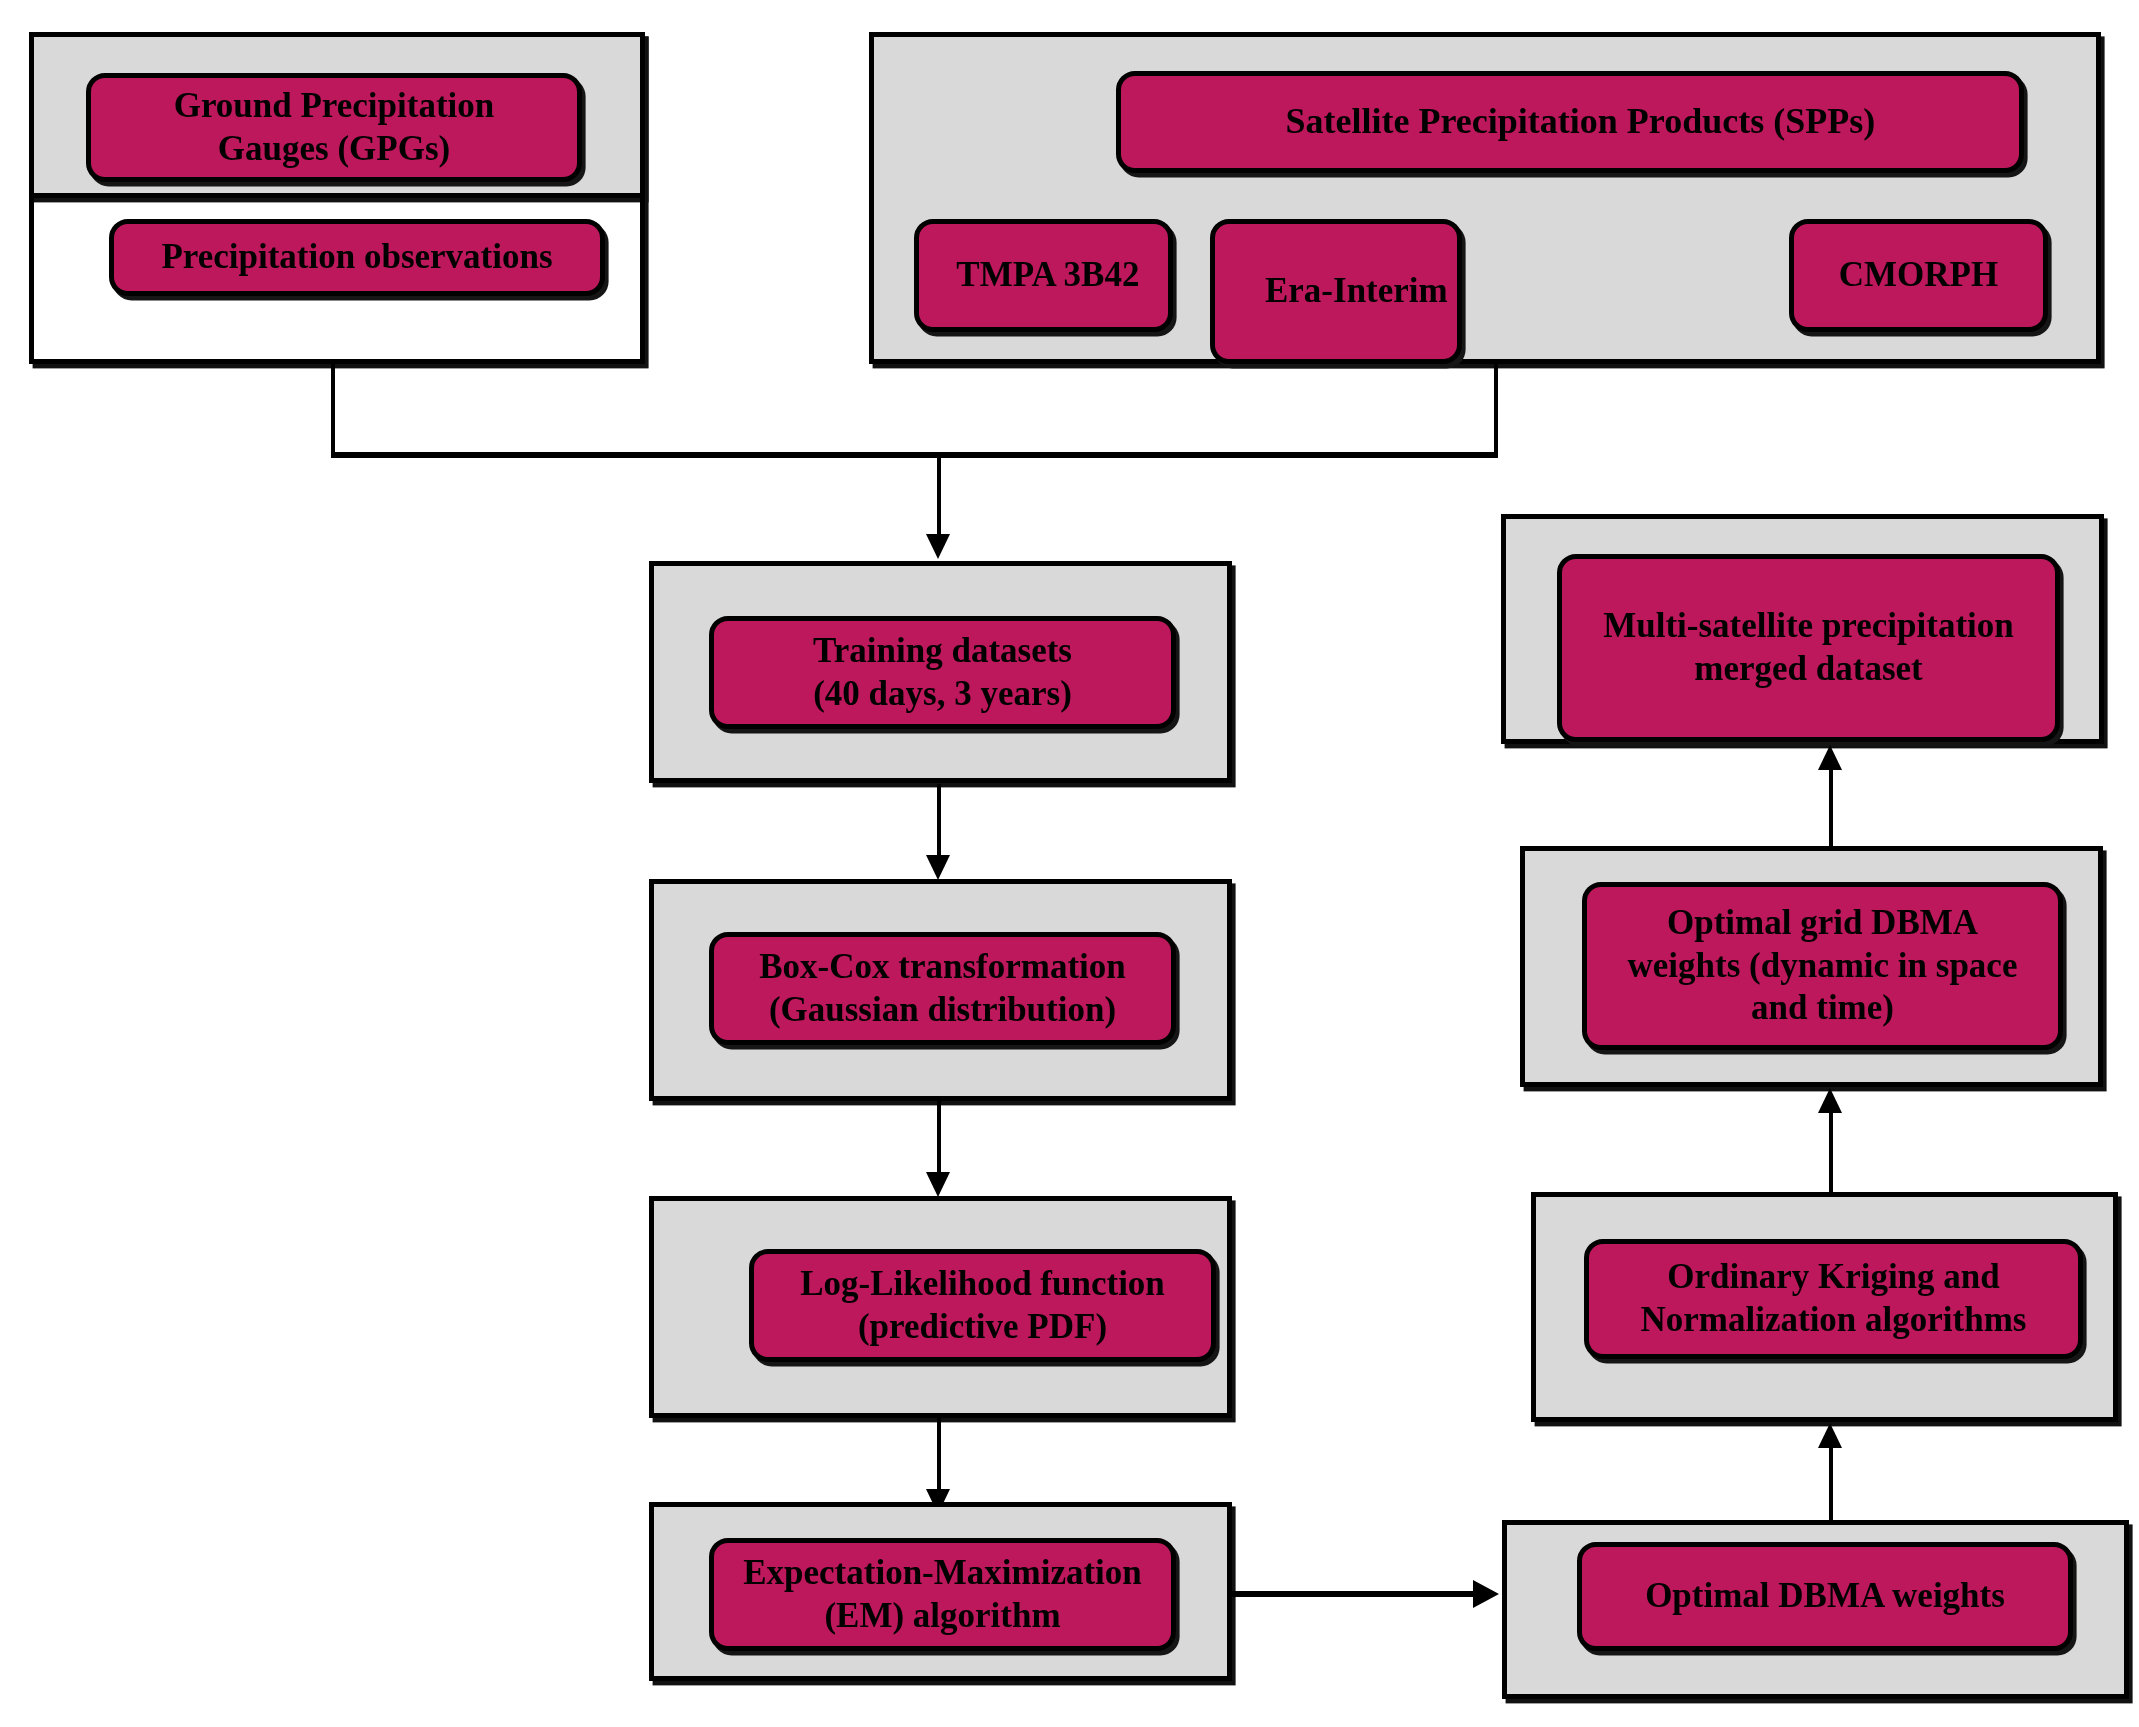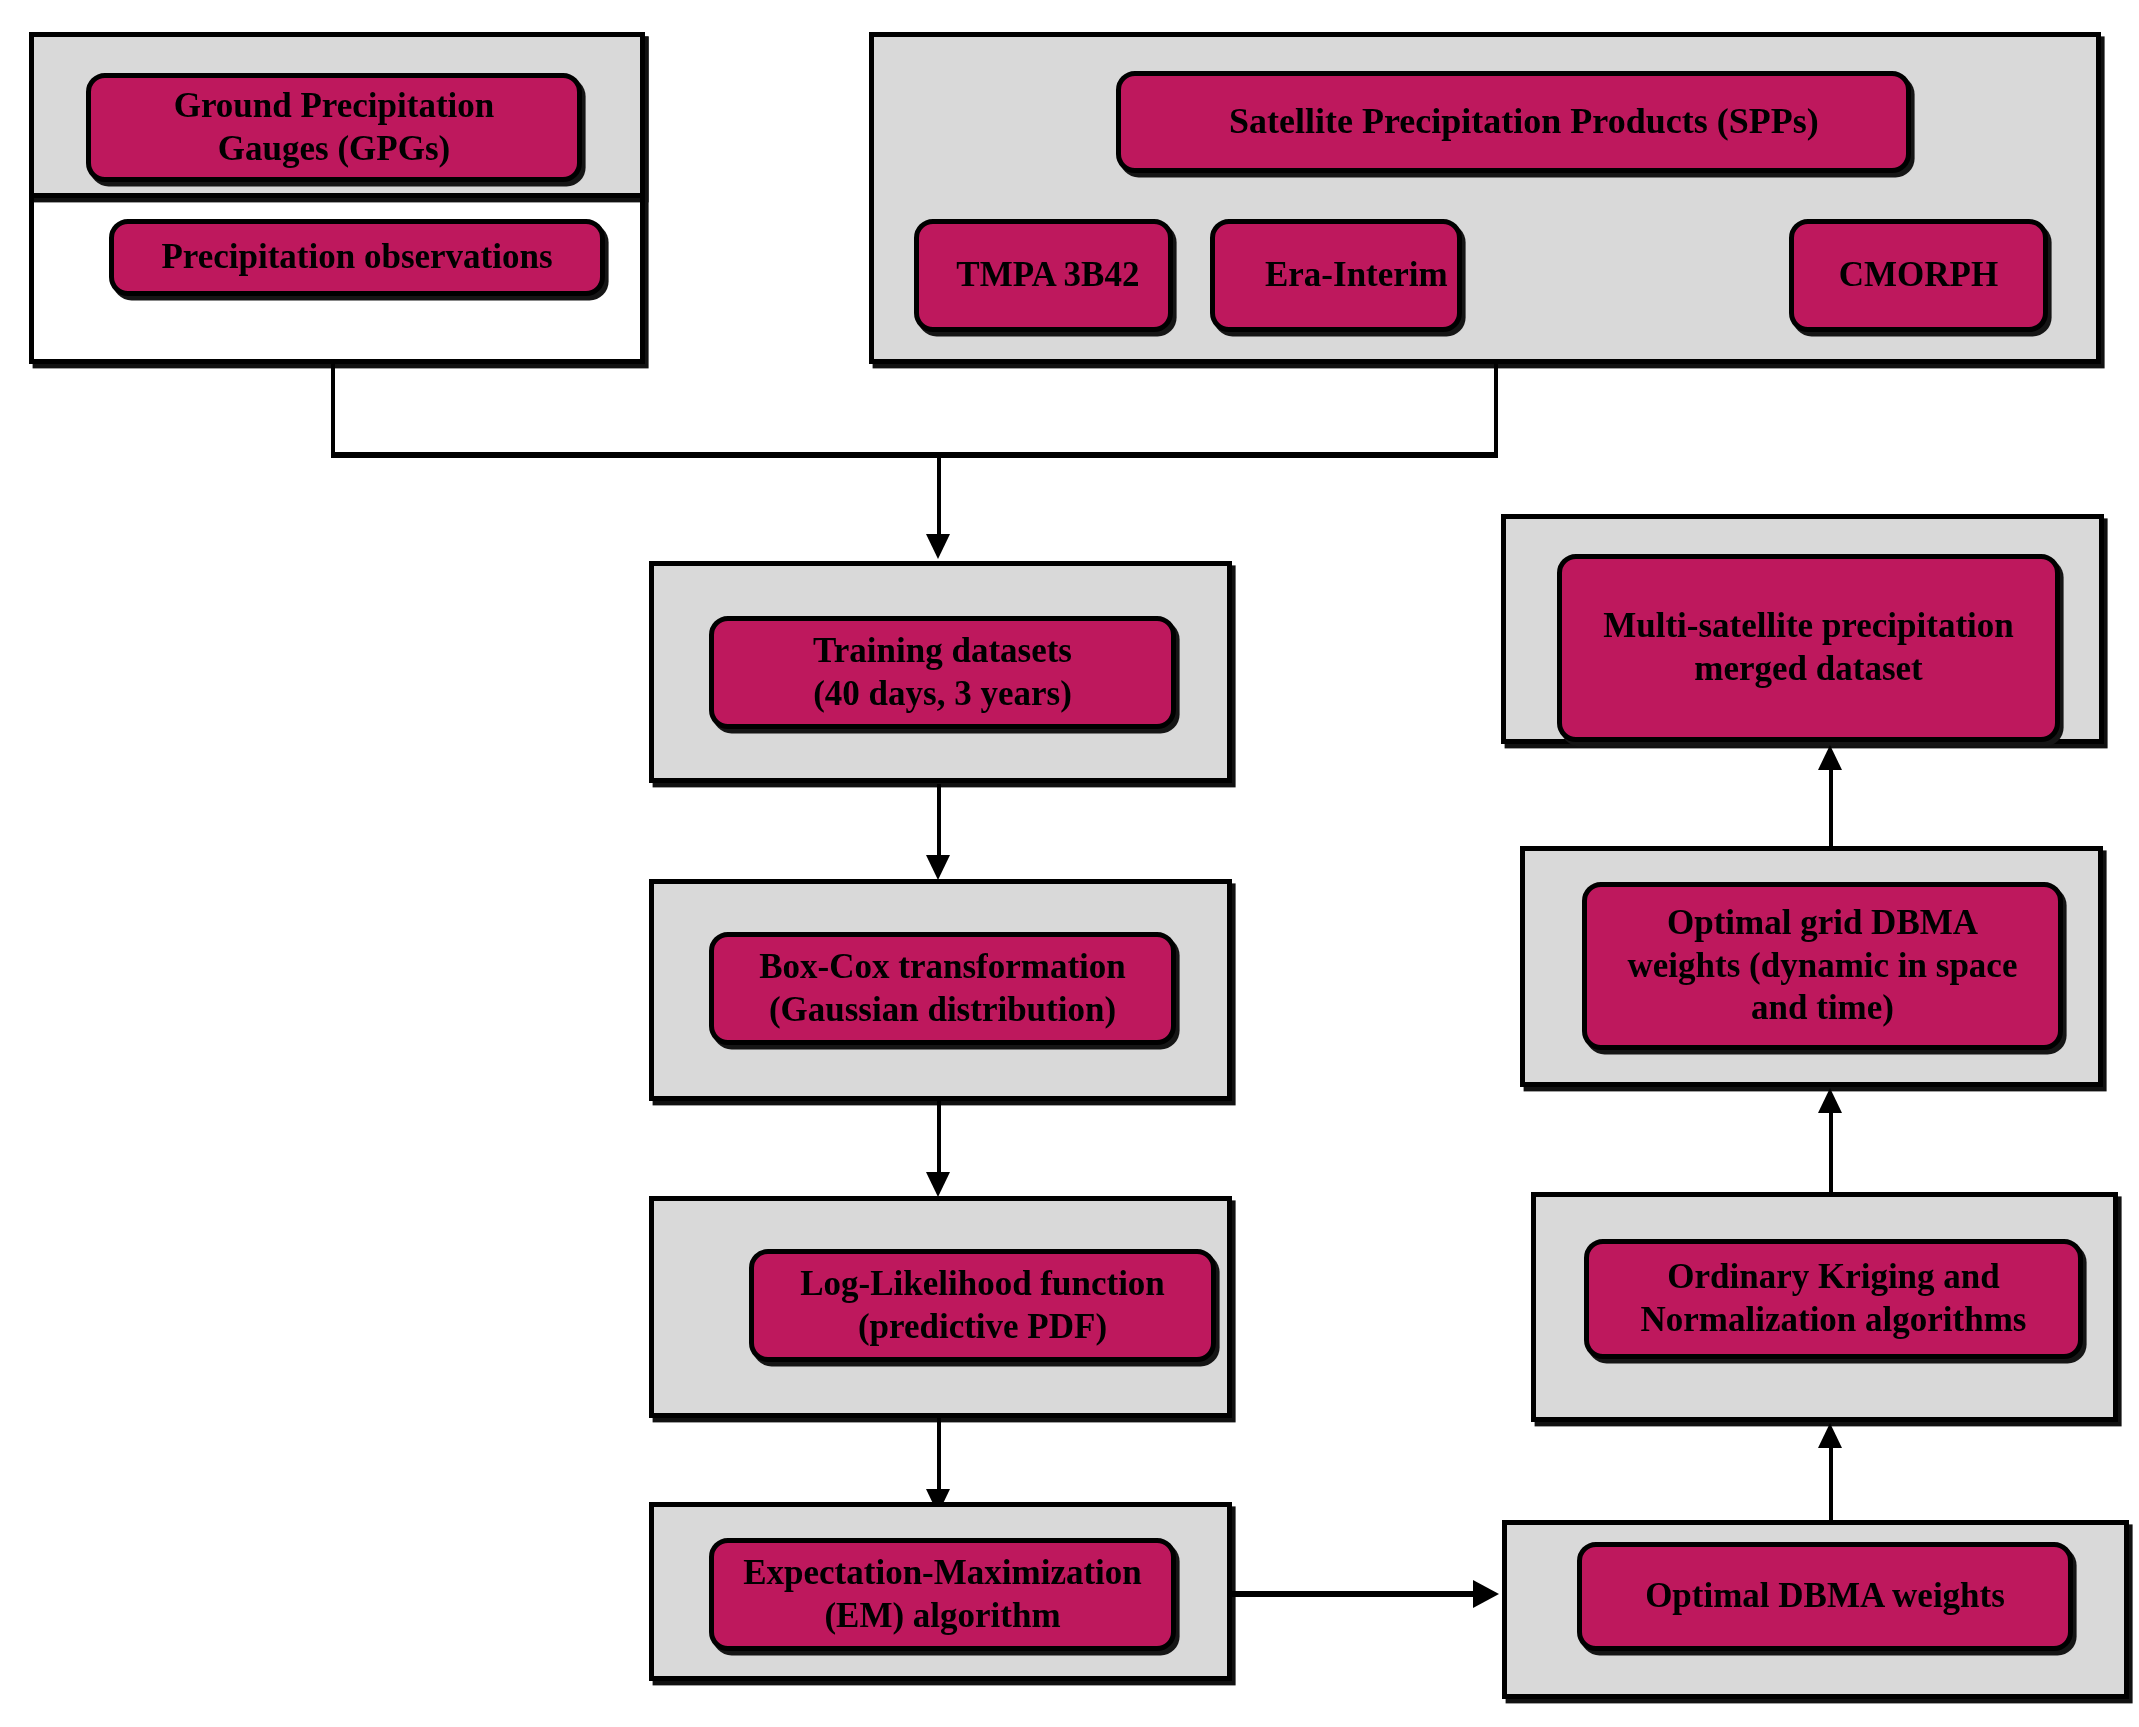--- a/index.html
+++ b/index.html
@@ -96,27 +96,27 @@
   <div class="node t48" style="left:86px; top:219px; width:496px; height:77px;margin-left:23px;">
     <span>Precipitation observations</span>
   </div>
 
   <div class="panel" style="left:29px; top:32px; width:616px; height:332px; background:transparent; box-shadow:3.6px 4.4px 0 0 #111111;">
   </div>
   <div style="position:absolute; left:34px; top:37px; width:606px; height:322px; background:#d9d9d9; z-index:-1;"></div>
 
   <div class="panel" style="left:869px; top:32px; width:1232px; height:332px;">
   </div>
-  <div class="node t50" style="left:1116px; top:71px; width:795px; height:102px;padding-left:28px;">
+  <div class="node t50" style="left:1116px; top:71px; width:908px; height:102px;padding-left:28px;">
     <span>Satellite Precipitation Products (SPPs)</span>
   </div>
   <div class="node t48" style="left:914px; top:219px; width:259px; height:113px;padding-left:16px;">
     <span>TMPA 3B42</span>
   </div>
-  <div class="node t48" style="left:1210px; top:219px; width:252px; height:113px;padding-left:48px;">
+  <div class="node t48" style="left:1210px; top:219px; width:252px; height:145px;padding-left:48px;">
     <span>Era-Interim</span>
   </div>
   <div class="node t48" style="left:1789px; top:219px; width:259px; height:113px;">
     <span>CMORPH</span>
   </div>
 
   <div class="vline" style="left:331px; top:364px; height:92px;"></div>
   <div class="vline" style="left:1494px; top:364px; height:92px;"></div>
   <div class="hline hline-thick" style="left:331px; top:452px; width:1167px;"></div>
   <div class="vline" style="left:937px; top:455px; height:80px;"></div>

